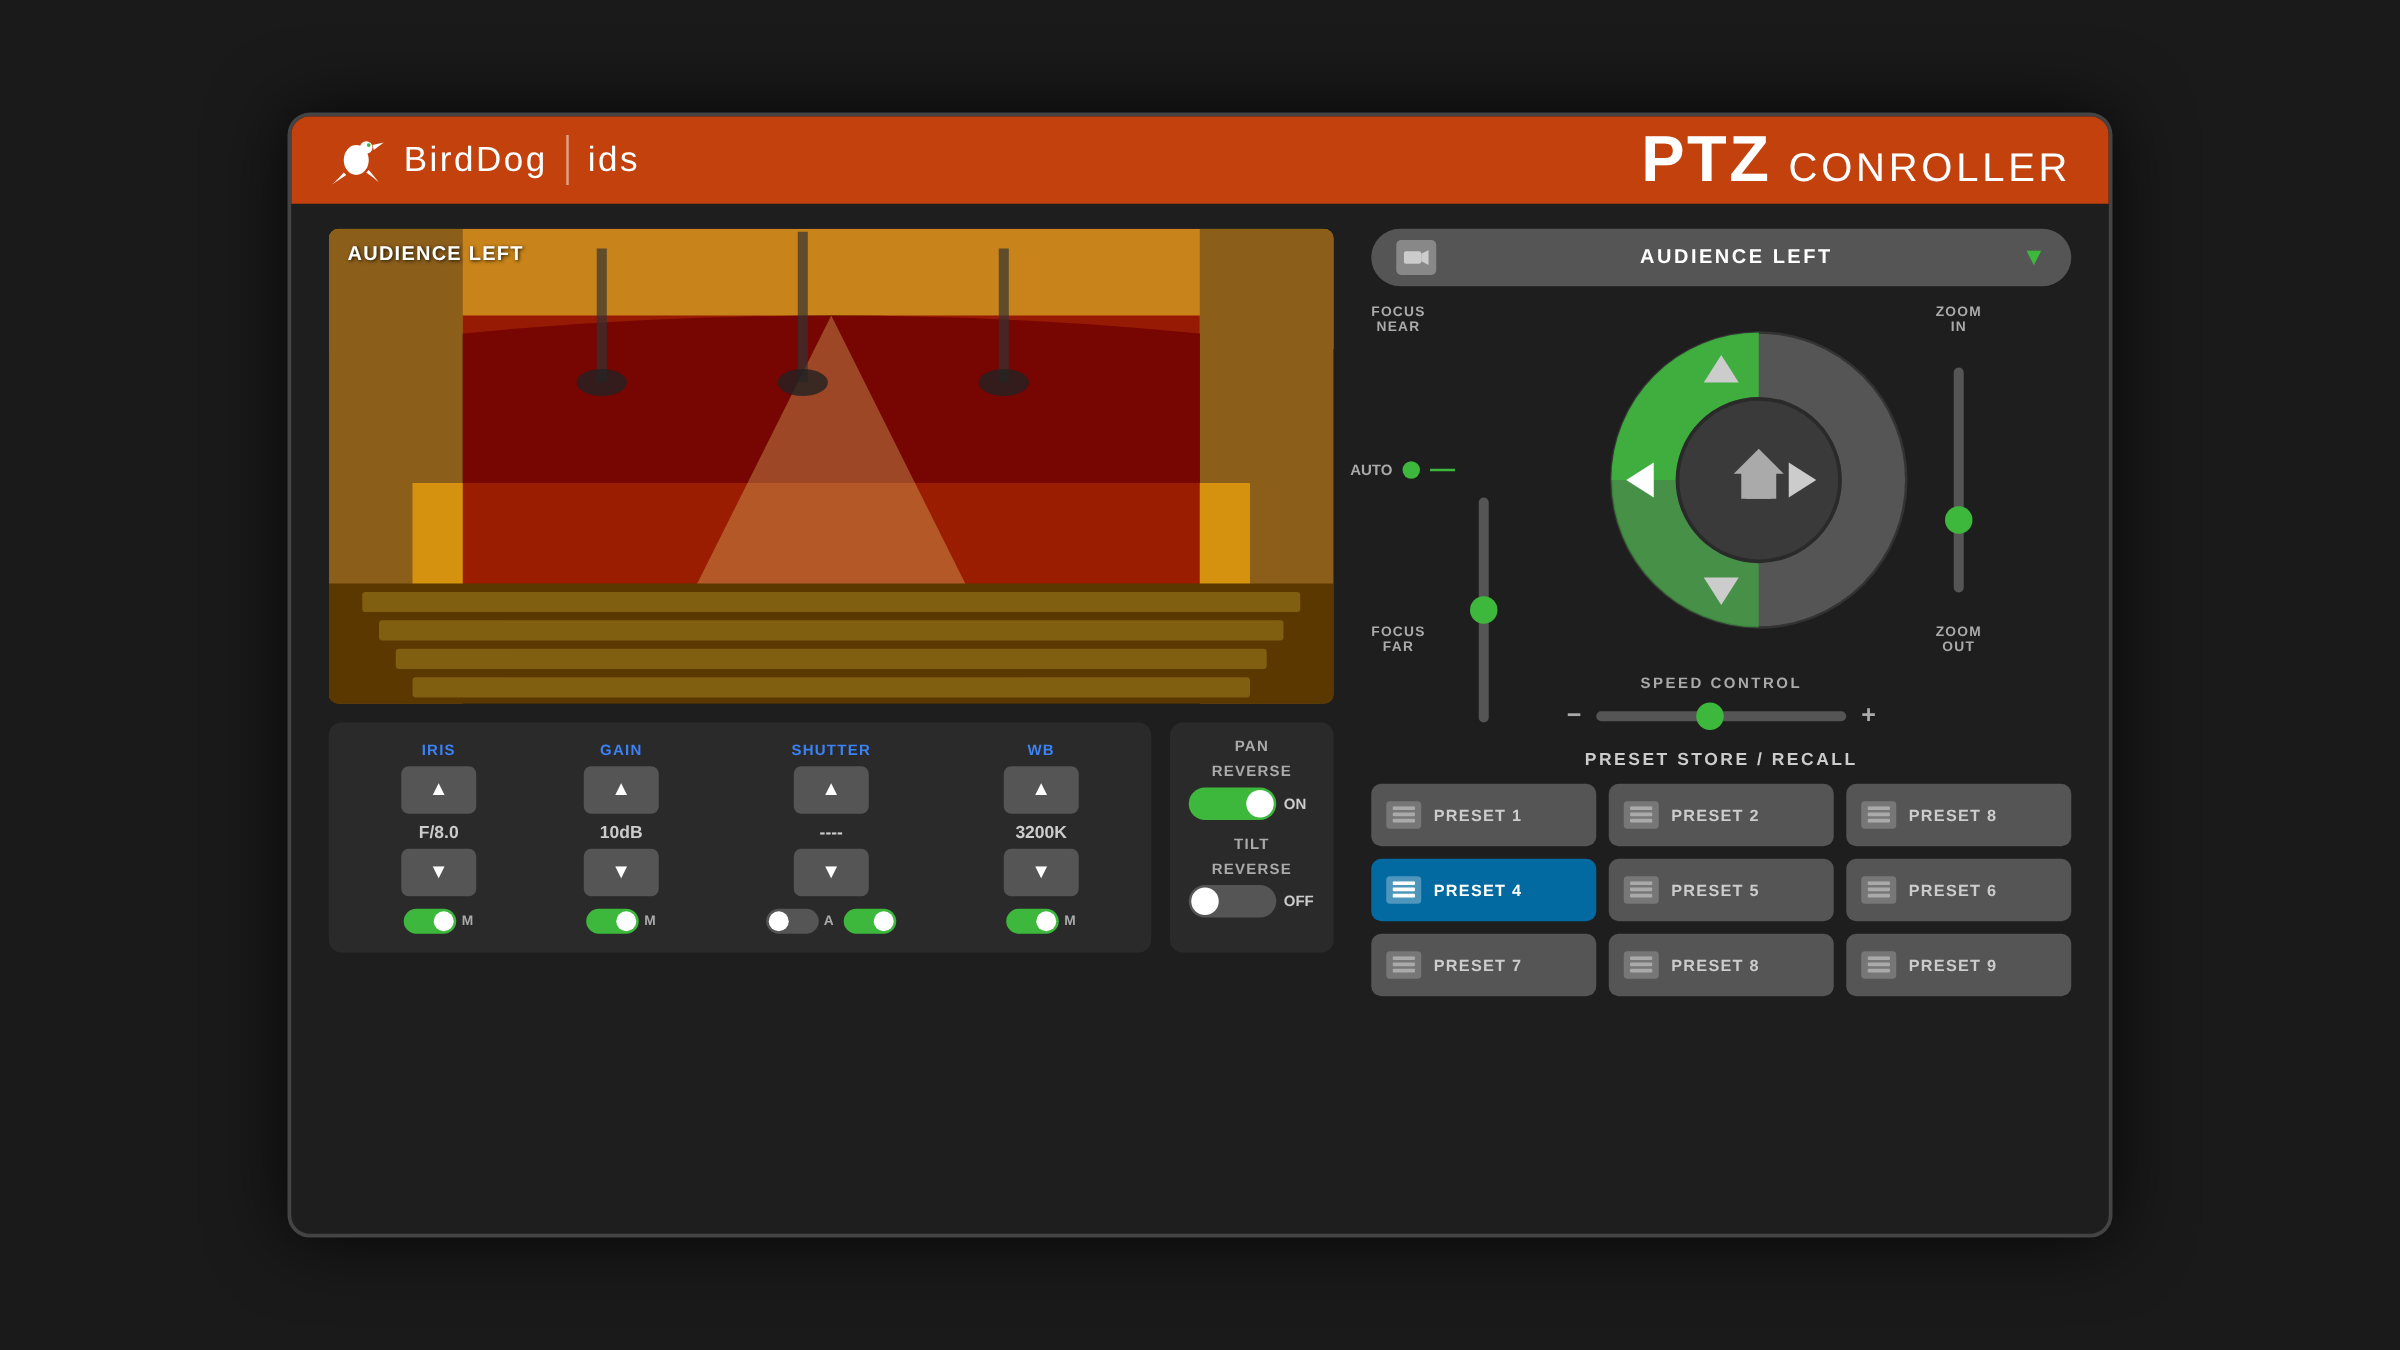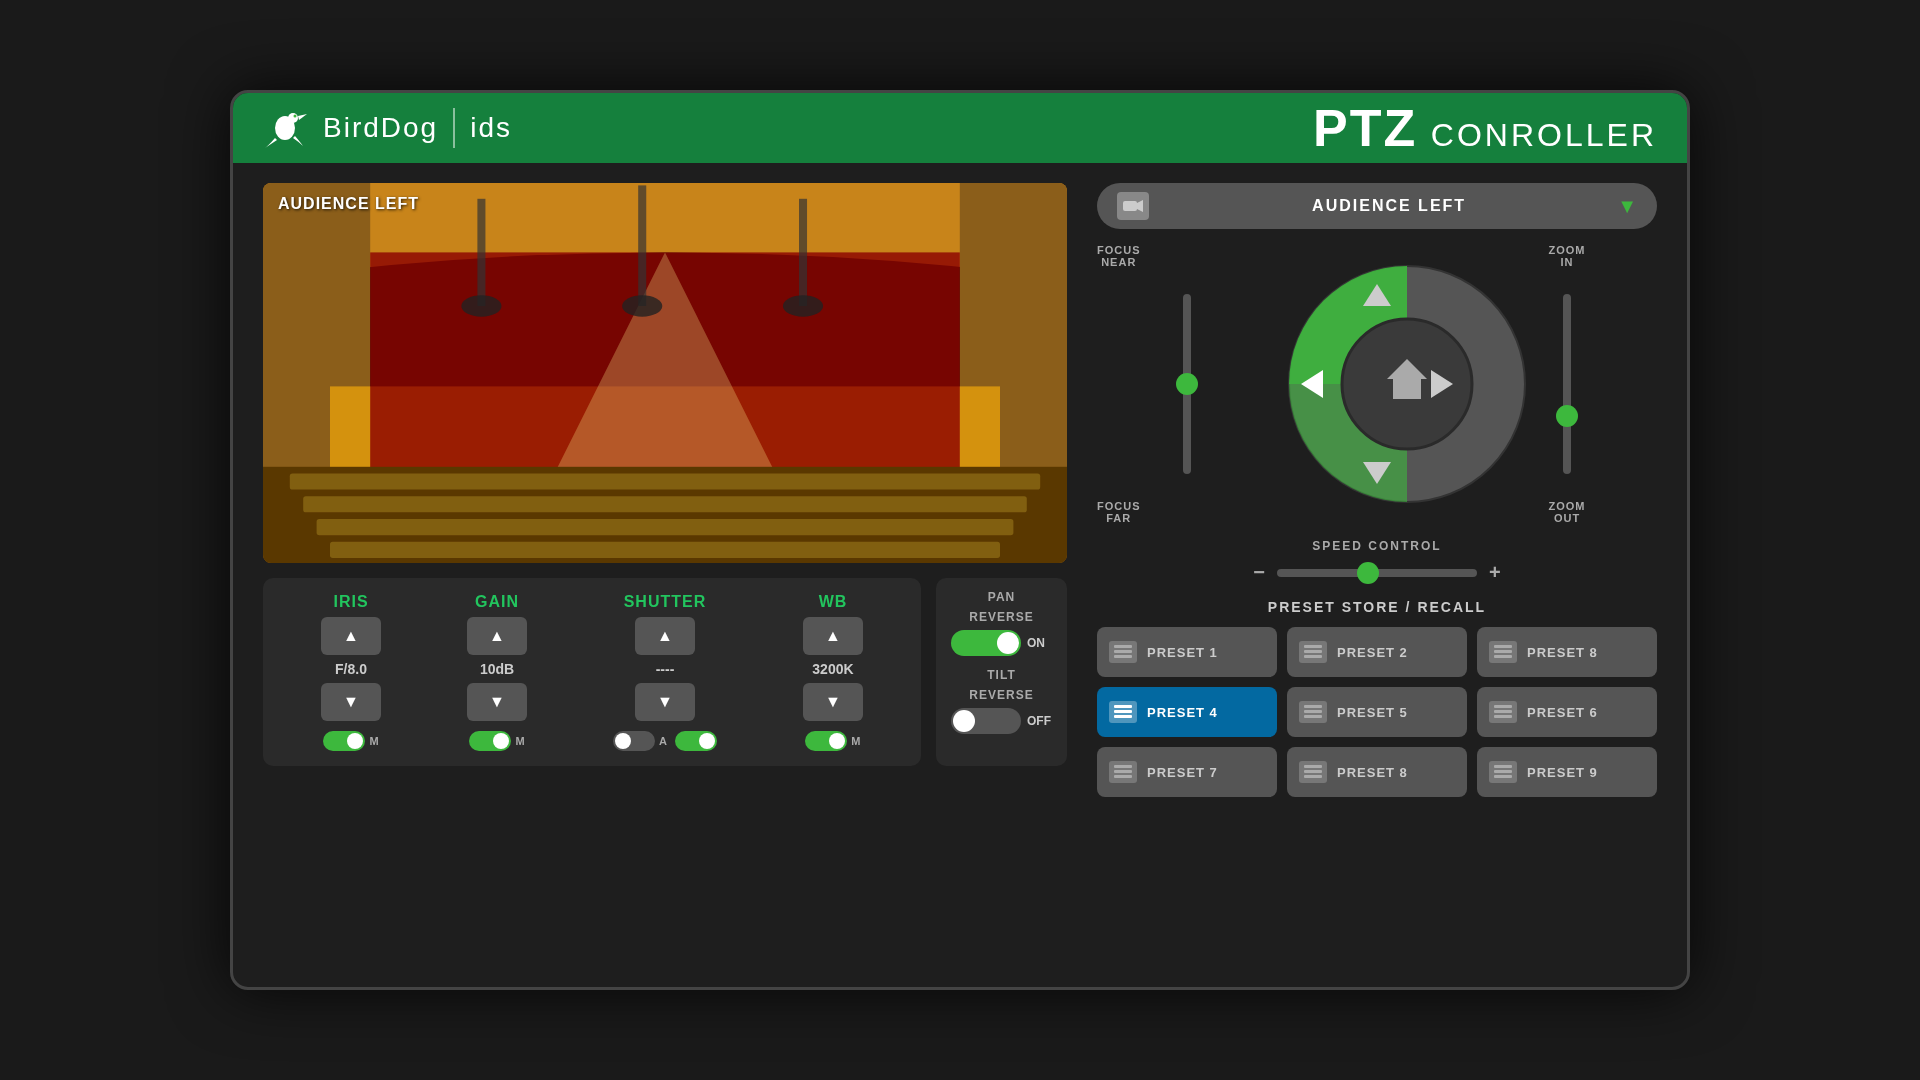--- a/index.html
+++ b/index.html
@@ -19,21 +19,21 @@
       background: #1e1e1e;
       border-radius: 18px;
       border: 3px solid #444;
       overflow: hidden;
       display: flex;
       flex-direction: column;
       box-shadow: 0 0 60px rgba(0,0,0,0.8);
     }
     
     .header {
-      background: #15803d;
+      background: #c2410c;
       height: 70px;
       display: flex;
       align-items: center;
       justify-content: space-between;
       padding: 0 30px;
       flex-shrink: 0;
     }
     .header-left {
       display: flex;
       align-items: center;
@@ -116,22 +116,22 @@
       align-items: flex-start;
       gap: 10px;
     }
     .exposure-item {
       display: flex;
       flex-direction: column;
       align-items: center;
       gap: 6px;
     }
     .exposure-label {
-      color: #22c55e;
-      font-size: 16px;
+      color: #3b82f6;
+      font-size: 12px;
       font-weight: 600;
       letter-spacing: 1px;
     }
     .arrow-btn {
       width: 60px;
       height: 38px;
       background: #555;
       border-radius: 6px;
       border: none;
       cursor: pointer;
@@ -692,20 +692,27 @@
 
       <div class="ptz-area">
 
         <div class="focus-slider-container">
           <div>
             <div class="slider-label">
               <span>FOCUS</span><br>
               <span>NEAR</span>
             </div>
           </div>
+          <div class="slider-track-container">
+            <div class="auto-row">
+              <span class="auto-label">AUTO</span>
+              <div class="auto-dot"></div>
+              <div class="auto-line"></div>
+            </div>
+          </div>
           <input type="range" class="vertical-slider" style="transform: rotate(-90deg); width: 180px;" value="50" min="0" max="100">
           <div>
             <div class="slider-label">
               <span>FOCUS</span><br>
               <span>FAR</span>
             </div>
           </div>
         </div>
 
         <div class="dpad-container">

